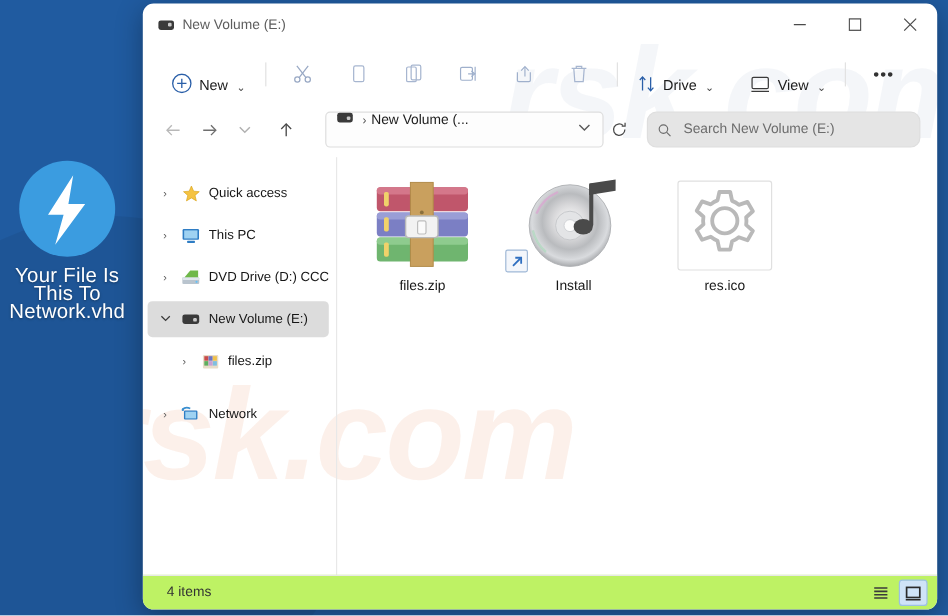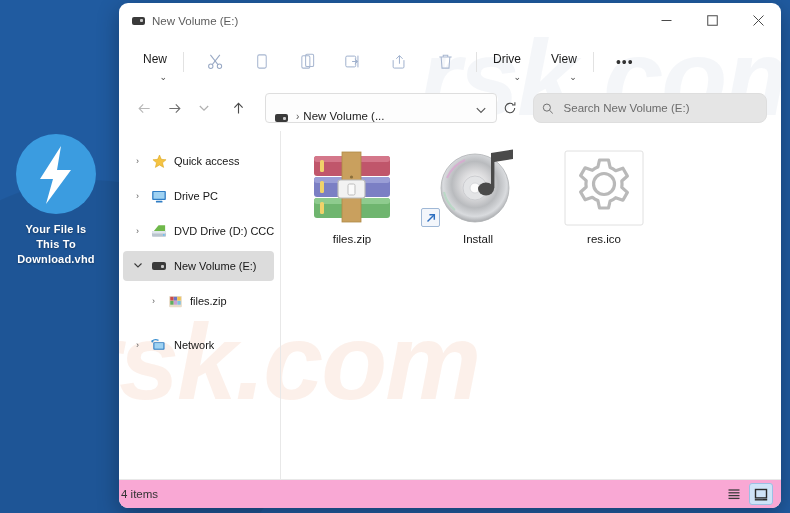--- a/index.html
+++ b/index.html
@@ -45,25 +45,24 @@
     width: 80px;
     height: 80px;
     margin: 0 auto 8px auto;
     border-radius: 50%;
     background: #3b9ce0;
     position: relative;
   }
   .desk-icon-circle svg { display:block; }
   .desk-label {
     color: #ffffff;
-    font-size: 11px;
+    font-size: 17px;
     line-height: 15px;
     letter-spacing: .2px;
     text-shadow: 0 1px 2px rgba(0,0,0,.35);
-    font-weight: bold;
   }
 
   
   #explorer {
     position: absolute;
     left: 119px;
     top: 3px;
     width: 662px;
     height: 505px;
     background: #ffffff;
@@ -144,21 +143,20 @@
   .tb-btn {
     height: 32px;
     display: flex;
     align-items: flex-end;
     gap: 6px;
     padding: 0 8px;
     border-radius: 4px;
     color: #1b1b1b;
     font-size: 12px;
     white-space: nowrap;
-    flex-direction: column;
   }
   .tb-icon-btn {
     width: 34px;
     height: 32px;
     display: flex;
     align-items: center;
     justify-content: center;
     border-radius: 4px;
     margin: 0 6px;
   }
@@ -187,26 +185,26 @@
     display:flex; align-items:center; justify-content:center;
     border-radius: 4px;
     color:#5e5e5e;
     flex: 0 0 auto;
   }
   .nav-btn.dim { color:#b4b4b4; }
 
   .addr-field {
     flex: 0 0 232px;
     height: 30px;
-    margin-left: 12px;
+    margin-left: 18px;
     background: #fdfdfd;
     border: 1px solid #dedede;
     border-radius: 4px;
     display: flex;
-    align-items: flex-end;
+    align-items: flex-start;
     padding: 0 4px 0 9px;
     gap: 6px;
     box-sizing: border-box;
   }
   .addr-crumb {
     font-size: 11.5px;
     color: #1b1b1b;
     white-space: nowrap;
     overflow: hidden;
     flex: 1 1 auto;
@@ -330,24 +328,24 @@
     display:flex;align-items:center;justify-content:center;
   }
 
   
   .statusbar {
     flex: 0 0 28px;
     height: 28px;
     border-top: 1px solid #e8e8e8;
     display: flex;
     align-items: center;
-    padding: 0 8px 0 2px;
+    padding: 0 8px 0 20px;
     position: relative;
     z-index: 4;
-    background: #f9a8d4;
+    background: #bef264;
   }
   .status-text { font-size: 11.5px; color: #333; flex:1 1 auto; }
   .view-toggles { display:flex; gap:4px; align-items:center; }
   .vt {
     width: 22px; height: 20px;
     display:flex;align-items:center;justify-content:center;
     border-radius:3px;
   }
   .vt.active { background:#cfe3f7; border:1px solid #9cc0e4; }
 </style>
@@ -358,21 +356,21 @@
 
   <div class="desk-shortcut">
     <div class="desk-icon-circle">
       <svg width="80" height="80" viewBox="0 0 80 80">
         <polygon points="45,12 24,45 37,45 30,70 55,36 41,36" fill="#ffffff"></polygon>
       </svg>
     </div>
     <div class="desk-label">
       <div>Your File Is</div>
       <div>This To</div>
-      <div>Download.vhd</div>
+      <div>Network.vhd</div>
     </div>
   </div>
 
   <div id="explorer">
 
     <div class="wm wm-2">rsk.com</div>
     <div class="wm wm-1">rsk.com</div>
 
     <div class="titlebar">
       <div class="title-left">
@@ -547,21 +545,21 @@
 
         <div class="nav-item">
           <span class="nav-exp">›</span>
           <span class="nav-ico">
             <svg width="16" height="15" viewBox="0 0 17 16">
               <rect x="1.2" y="2" width="14.6" height="9.6" rx="1" fill="#2f7dc4"></rect>
               <rect x="2.6" y="3.2" width="11.8" height="7.2" fill="#9fd2f2"></rect>
               <rect x="5.2" y="12.4" width="7" height="2" rx="0.6" fill="#2f7dc4"></rect>
             </svg>
           </span>
-          <span class="nav-text">Drive PC</span>
+          <span class="nav-text">This PC</span>
         </div>
 
         <div class="nav-item">
           <span class="nav-exp">›</span>
           <span class="nav-ico">
             <svg width="16" height="15" viewBox="0 0 17 16">
               <rect x="1" y="7.4" width="15" height="6.2" rx="1" fill="#b9c4ce"></rect>
               <rect x="1" y="7.4" width="15" height="2.6" rx="1" fill="#dfe6ec"></rect>
               <path d="M3 7.4 L8 1.4 L15 1.4 L15 7.4 Z" fill="#6fb84a"></path>
               <circle cx="13.6" cy="11.6" r="1" fill="#66c0f4"></circle>

